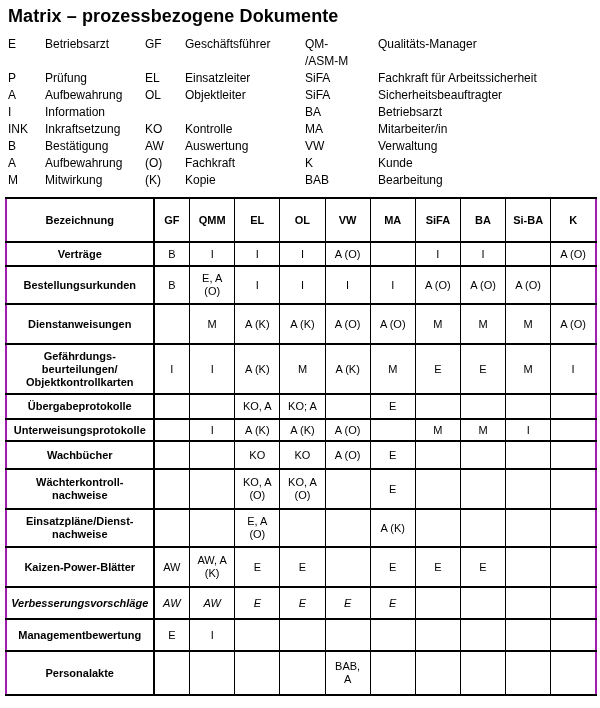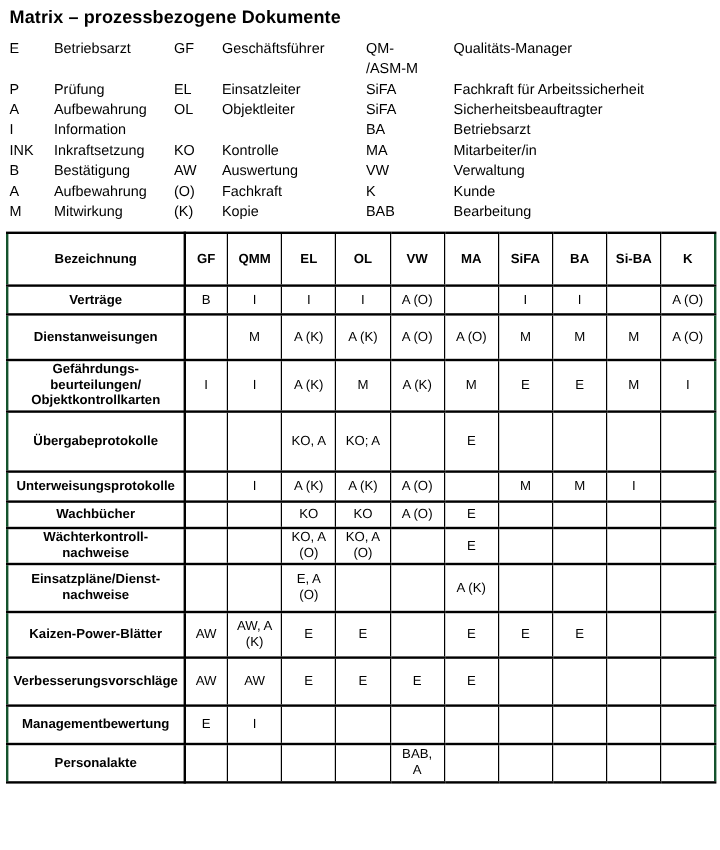--- a/index.html
+++ b/index.html
@@ -6,40 +6,40 @@
     margin: 0; padding: 0;
     width: 600px; height: 708px;
     background: #ffffff; color: #000000;
     font-family: "Liberation Sans", sans-serif;
     overflow: hidden;
   }
   .page { width: 600px; height: 708px; position: relative; }
 
   .doc-title {
     margin: 6px 0 0 8px;
-    font-size: 15px;
+    font-size: 18px;
     font-weight: bold;
     letter-spacing: 0.1px;
   }
 
   .legend {
     display: grid;
     grid-template-columns: 37px 100px 40px 120px 73px 1fr;
     margin: 9px 0 0 8px;
     font-size: 12px;
     line-height: 17px;
   }
   .legend > div { white-space: nowrap; }
 
   table.matrix {
     border-collapse: collapse;
     table-layout: fixed;
     width: 592px;
     margin: 8px 0 0 5px;
-    border: 2px solid #14532d;
+    border: 2px solid #a21caf;
   }
   col.c-name { width: 147px; }
   col.c-gf   { width: 36px; }
   col.c-data { width: 45px; }
 
   .matrix th, .matrix td {
     border: 1px solid #000;
     border-top-width: 2px;
     border-bottom-width: 2px;
     text-align: center;
@@ -58,21 +58,21 @@
   tbody tr:nth-child(1)  { height: 24px; }
   tbody tr:nth-child(2)  { height: 38px; }
   tbody tr:nth-child(3)  { height: 40px; }
   tbody tr:nth-child(4)  { height: 50px; }
   tbody tr:nth-child(5)  { height: 25px; }
   tbody tr:nth-child(6)  { height: 22px; padding-left: 11px; }
   tbody tr:nth-child(7)  { height: 28px; }
   tbody tr:nth-child(8)  { height: 40px; padding-left: 35px; }
   tbody tr:nth-child(9)  { height: 38px; }
   tbody tr:nth-child(10) { height: 40px; }
-  tbody tr:nth-child(11) { height: 32px; }
+  tbody tr:nth-child(11) { height: 32px; font-style: italic; }
   tbody tr:nth-child(12) { height: 32px; }
   tbody tr:nth-child(13) { height: 44px; }
 </style>
 </head>
 <body>
 
 <div class="page">
   <div class="doc-title">Matrix – prozessbezogene Dokumente</div>
 
   <div class="legend" id="legend">
@@ -169,20 +169,34 @@
           <td>I</td>
           <td>I</td>
           <td>A (O)</td>
           <td></td>
           <td>I</td>
           <td>I</td>
           <td></td>
           <td>A (O)</td>
         </tr>
         <tr>
+          <td class="row-label">Bestellungsurkunden</td>
+          <td>B</td>
+          <td>E, A
+(O)</td>
+          <td>I</td>
+          <td>I</td>
+          <td>I</td>
+          <td>I</td>
+          <td>A (O)</td>
+          <td>A (O)</td>
+          <td>A (O)</td>
+          <td></td>
+        </tr>
+        <tr>
           <td class="row-label">Dienstanweisungen</td>
           <td></td>
           <td>M</td>
           <td>A (K)</td>
           <td>A (K)</td>
           <td>A (O)</td>
           <td>A (O)</td>
           <td>M</td>
           <td>M</td>
           <td>M</td>

